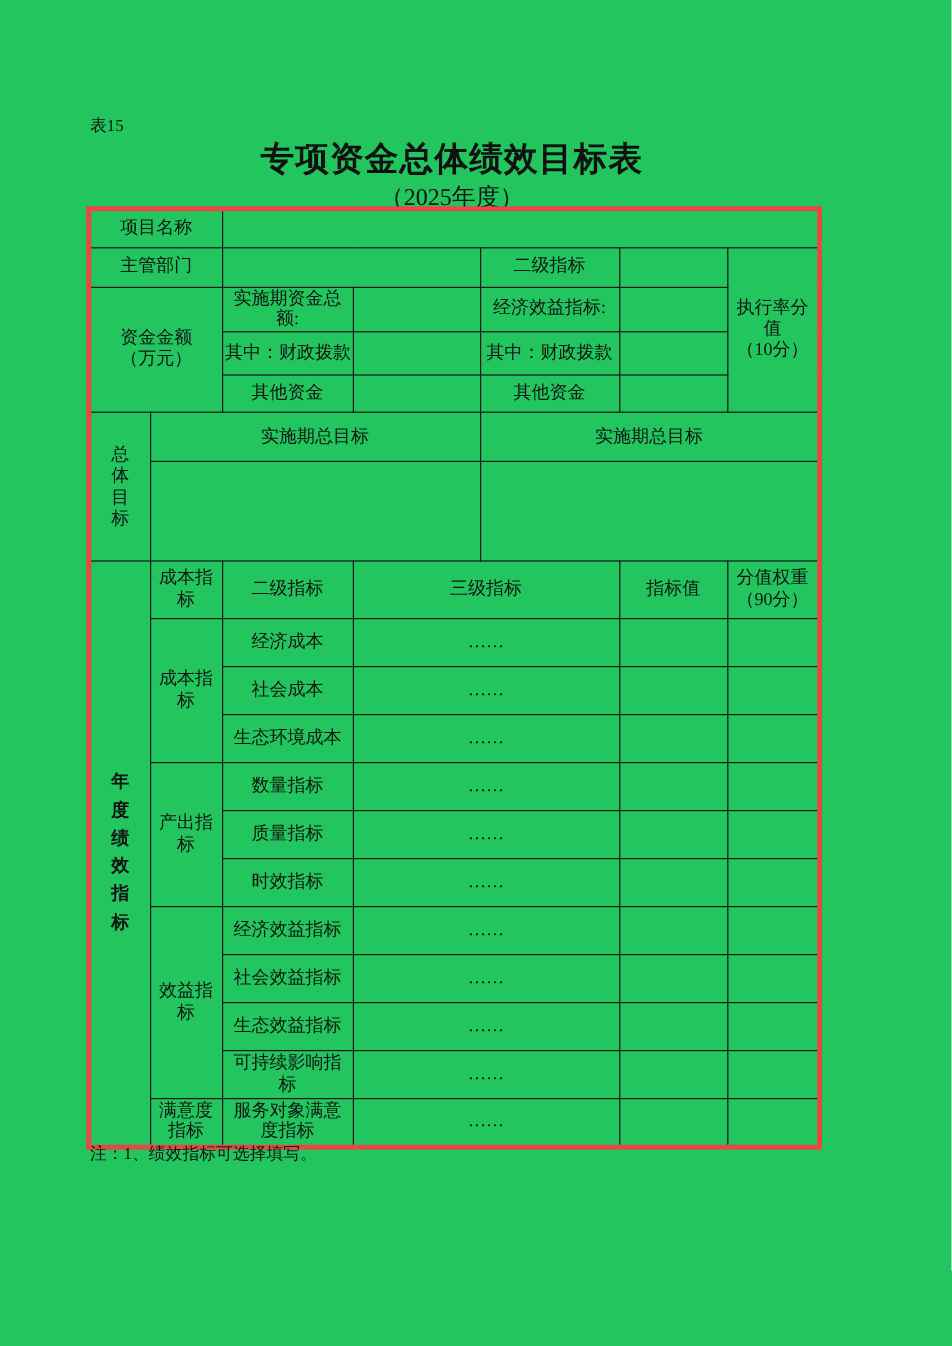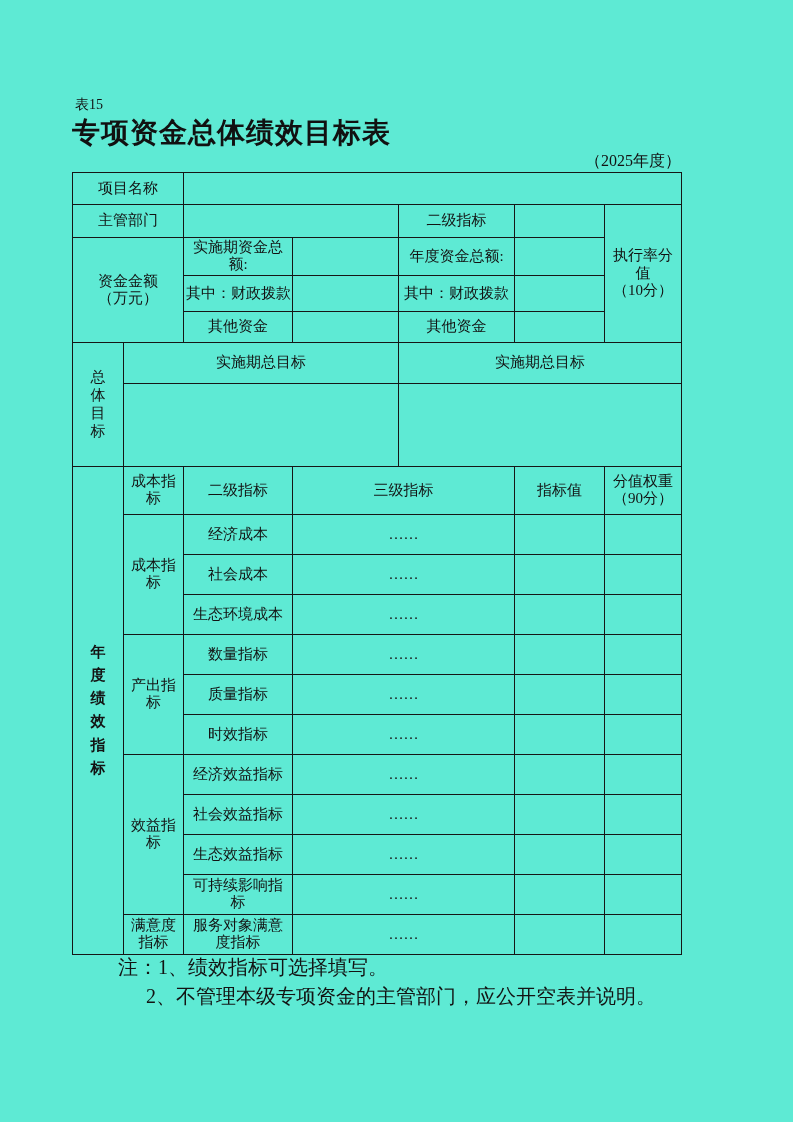--- a/index.html
+++ b/index.html
@@ -1,58 +1,59 @@
 <!DOCTYPE html>
 <html><head>
 <meta charset="utf-8">
 <style>
   html, body { margin: 0; padding: 0; background: #ffffff; }
   .page {
     position: relative;
     width: 793px;
     height: 1122px;
-    background: #5eead4;
+    background: #22c55e;
     color: #131313;
     font-family: "Liberation Serif", "DejaVu Serif", serif;
     overflow: hidden;
   }
   .table-no {
     position: absolute;
     left: 75px;
     top: 96px;
     font-size: 14px;
   }
   .doc-title {
     position: absolute;
     left: 72px;
     top: 114px;
     width: 609px;
     margin: 0;
+    text-align: center;
     font-family: "Liberation Sans", "DejaVu Sans", sans-serif;
     font-weight: 700;
     font-size: 28px;
     letter-spacing: 1px;
     color: #111111;
   }
   .doc-subtitle {
     position: absolute;
     left: 72px;
     top: 151px;
     width: 609px;
-    text-align: right;
-    font-size: 16px;
+    text-align: center;
+    font-size: 20px;
   }
   table.main {
     position: absolute;
     left: 72px;
     top: 172px;
     width: 609px;
     border-collapse: collapse;
     table-layout: fixed;
-    border: 1px solid #ef4444;
+    border: 4px solid #ef4444;
   }
   table.main td {
     border: 1.5px solid #161616;
     font-size: 15px;
     line-height: 1.16;
     text-align: center;
     vertical-align: middle;
     padding: 1px 2px;
     overflow: hidden;
   }
@@ -62,23 +63,22 @@
   .vtext {
     width: 1em;
     margin: 0 auto;
     line-height: 1.2;
   }
   .vtext.tall { line-height: 1.55; font-weight: bold; }
   .notes {
     position: absolute;
     left: 75px;
     top: 953px;
-    font-size: 20px;
+    font-size: 14px;
     line-height: 1.45;
-    margin-left: 43px;
   }
   .note-line2 { margin-left: 28px; }
 </style>
 </head>
 <body>
 
 <div class="page">
 
   <div class="table-no">表15</div>
   <h1 class="doc-title">专项资金总体绩效目标表</h1>
@@ -112,21 +112,21 @@
         </td>
       </tr>
 
       <tr style="height:32px">
         <td colspan="2" rowspan="3">
           <div>资金金额</div>
           <div>（万元）</div>
         </td>
         <td class="p0">实施期资金总额:</td>
         <td></td>
-        <td class="p0">年度资金总额:</td>
+        <td class="p0">经济效益指标:</td>
         <td></td>
       </tr>
 
       <tr style="height:36px">
         <td class="nowrap">其中：财政拨款</td>
         <td></td>
         <td class="nowrap">其中：财政拨款</td>
         <td></td>
       </tr>
 
@@ -235,16 +235,15 @@
         <td class="p0">服务对象满意度指标</td>
         <td colspan="2">……</td>
         <td></td>
         <td></td>
       </tr>
     </tbody>
   </table>
 
   <div class="notes">
     <div class="note-line1"><span>注：</span><span>1、绩效指标可选择填写。</span></div>
-    <div class="note-line2"><span>2、不管理本级专项资金的主管部门，应公开空表并说明。</span></div>
   </div>
 
 </div>
 
 </body></html>

